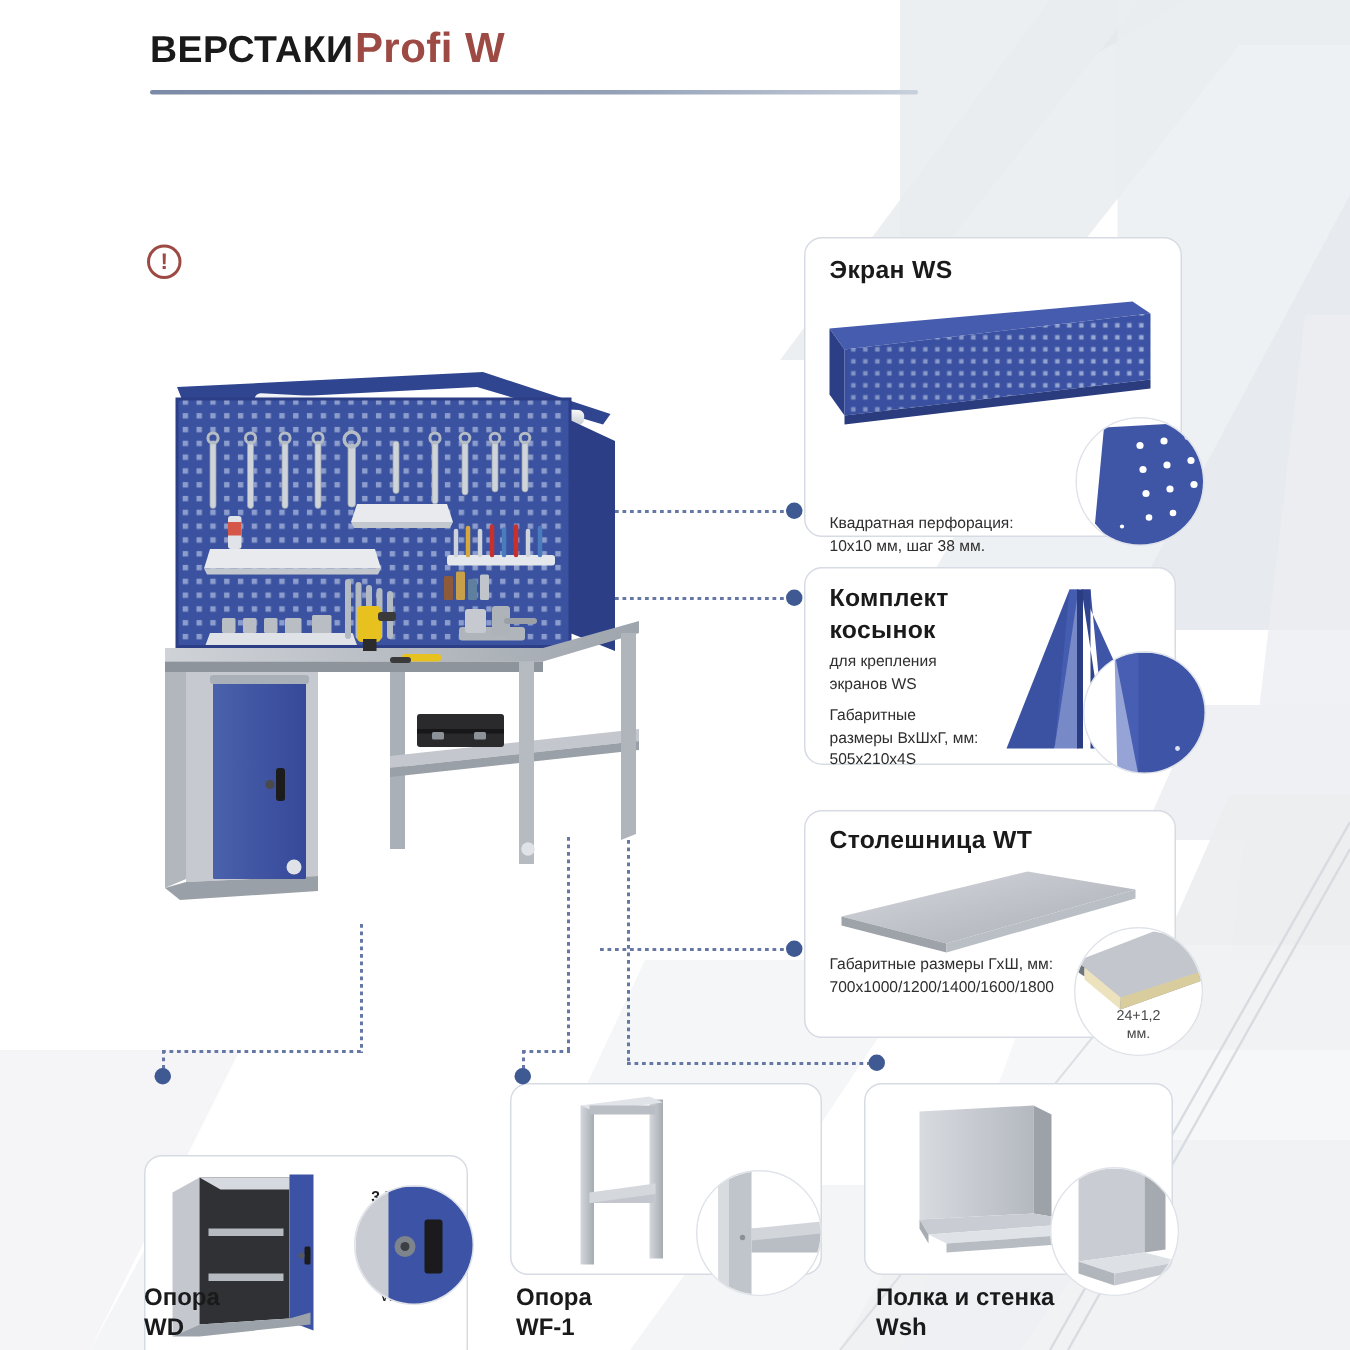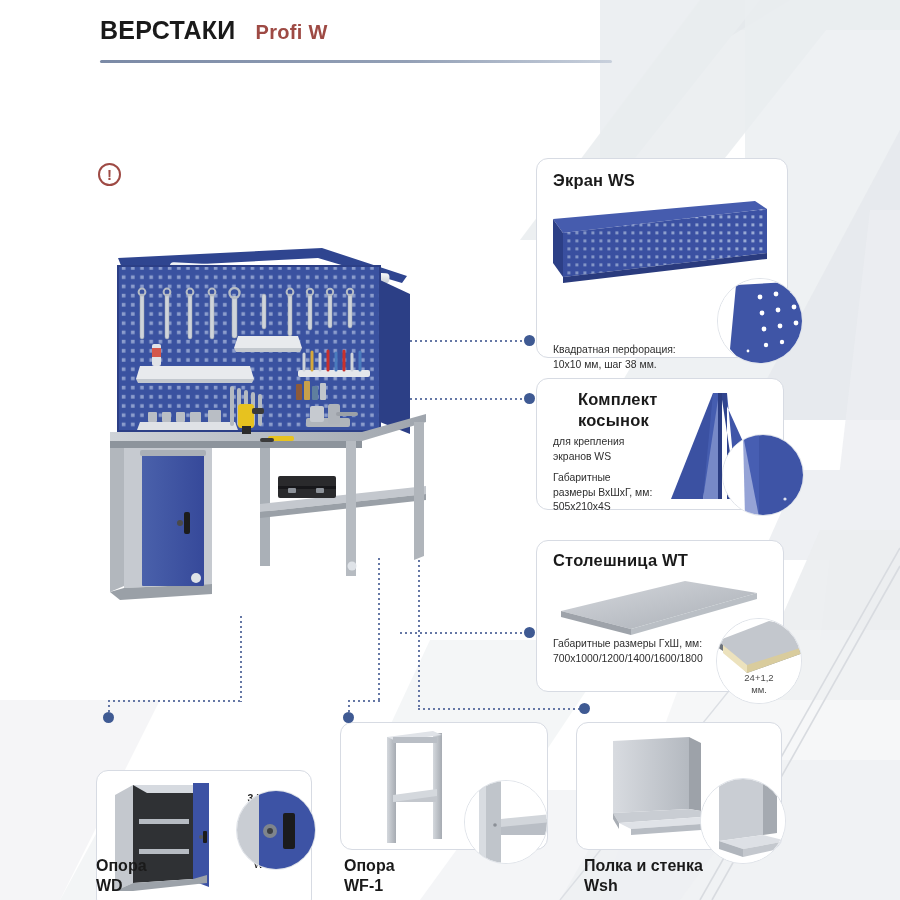--- a/index.html
+++ b/index.html
@@ -13,21 +13,21 @@
   #page { position: absolute; inset: 0; width: 900px; height: 900px; }
 
   
   .bg { position: absolute; inset: 0; z-index: 0; pointer-events: none; }
   .bg svg { display: block; }
 
   
   .header { position: absolute; left: 100px; top: 16px; z-index: 5; }
   .header-title { font-size: 25px; font-weight: bold; letter-spacing: .3px; white-space: nowrap; }
   .t-black { color: #1a1a1a; }
-  .t-red { color: #9e4a44; font-size: 20px; margin-left: 20px; }
+  .t-red { color: #9e4a44; font-size: 28px; margin-left: 1px; }
   .header-rule {
     position: absolute; left: 100px; top: 60px; width: 512px; height: 3px; z-index: 5;
     background: linear-gradient(to right, #7b8aa6 0%, #93a0b6 60%, #c8d0dc 100%);
     border-radius: 2px;
   }
 
   
   .subtitle-block { position: absolute; left: 98px; top: 160px; z-index: 5; display: flex; gap: 14px; align-items: flex-start; }
   .excl-icon {
     width: 23px; height: 23px; border: 2px solid #9e4a44; border-radius: 50%;
@@ -349,21 +349,21 @@
           <circle cx="62" cy="47" r="2.4"></circle>
           <circle cx="78" cy="44" r="2.4"></circle>
         <circle cx="48" cy="66" r="2.2"></circle>
           <circle cx="64" cy="63" r="2.2"></circle>
         <circle cx="30" cy="72" r="1.4"></circle>
       </g>
     </svg>
   </div>
 
   <div class="card" style="left:536px; top:378px; width:248px; height:132px;">
-    <div class="card-title" style="position:absolute; left:16px; top:10px; line-height:21px;margin-left:25px;">
+    <div class="card-title" style="position:absolute; left:16px; top:10px; line-height:21px;">
       <div>Комплект</div>
       <div>косынок</div>
     </div>
     <div class="card-text" style="position:absolute; left:16px; top:56px;">
       <div>для крепления</div>
       <div>экранов WS</div>
     </div>
     <div class="card-text" style="position:absolute; left:16px; top:92px;">
       <div>Габаритные</div>
       <div>размеры ВхШхГ, мм:</div>

